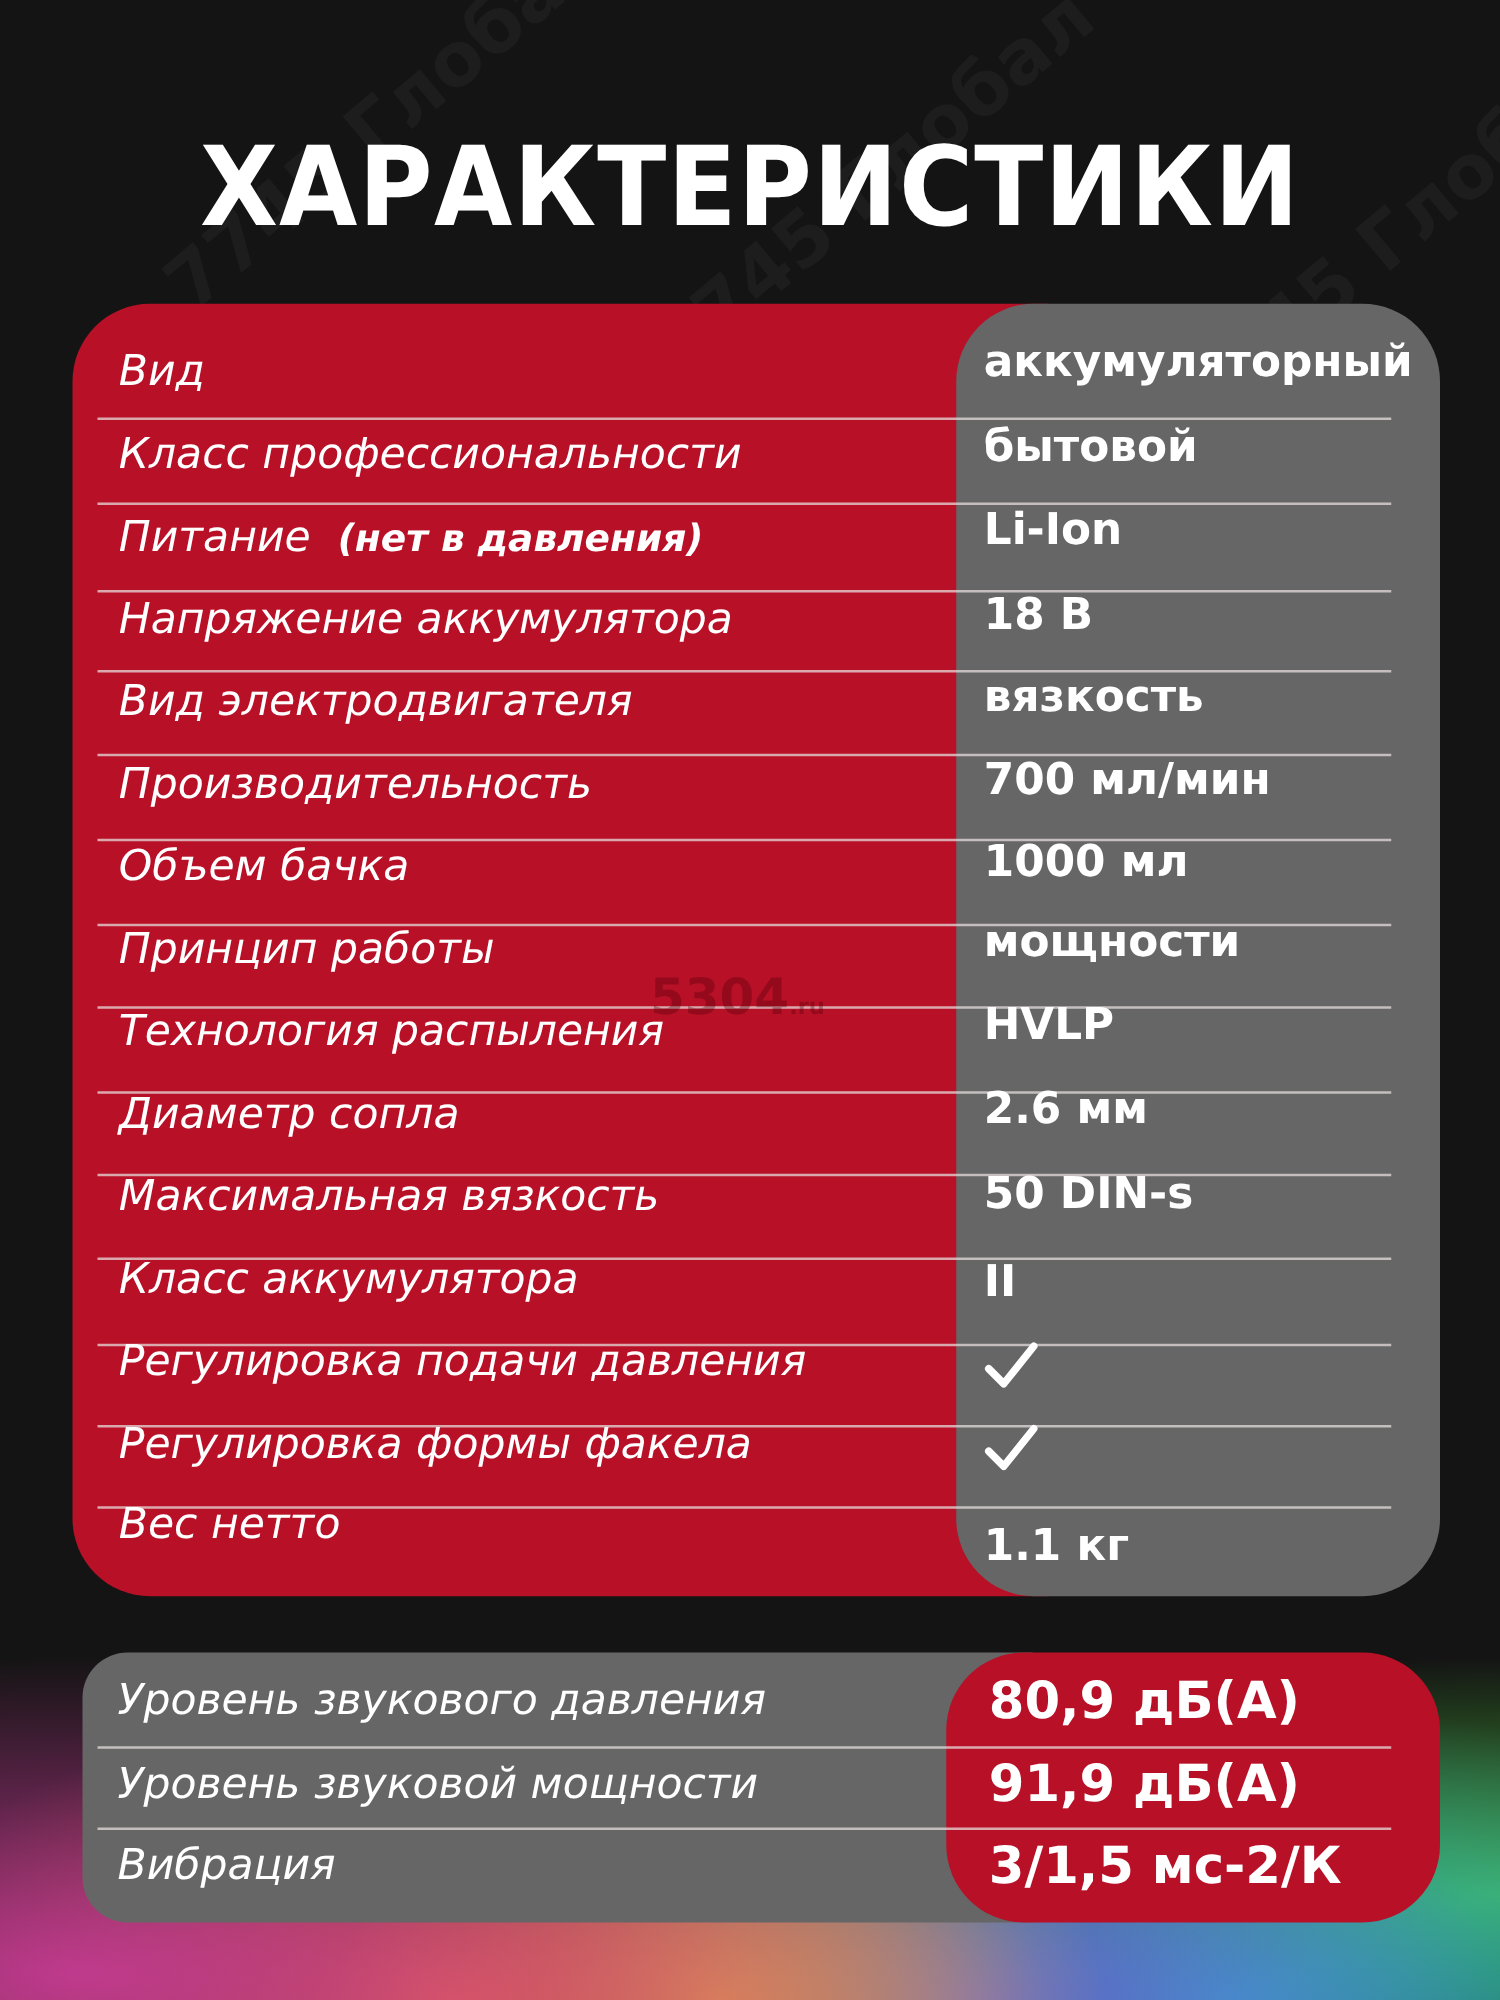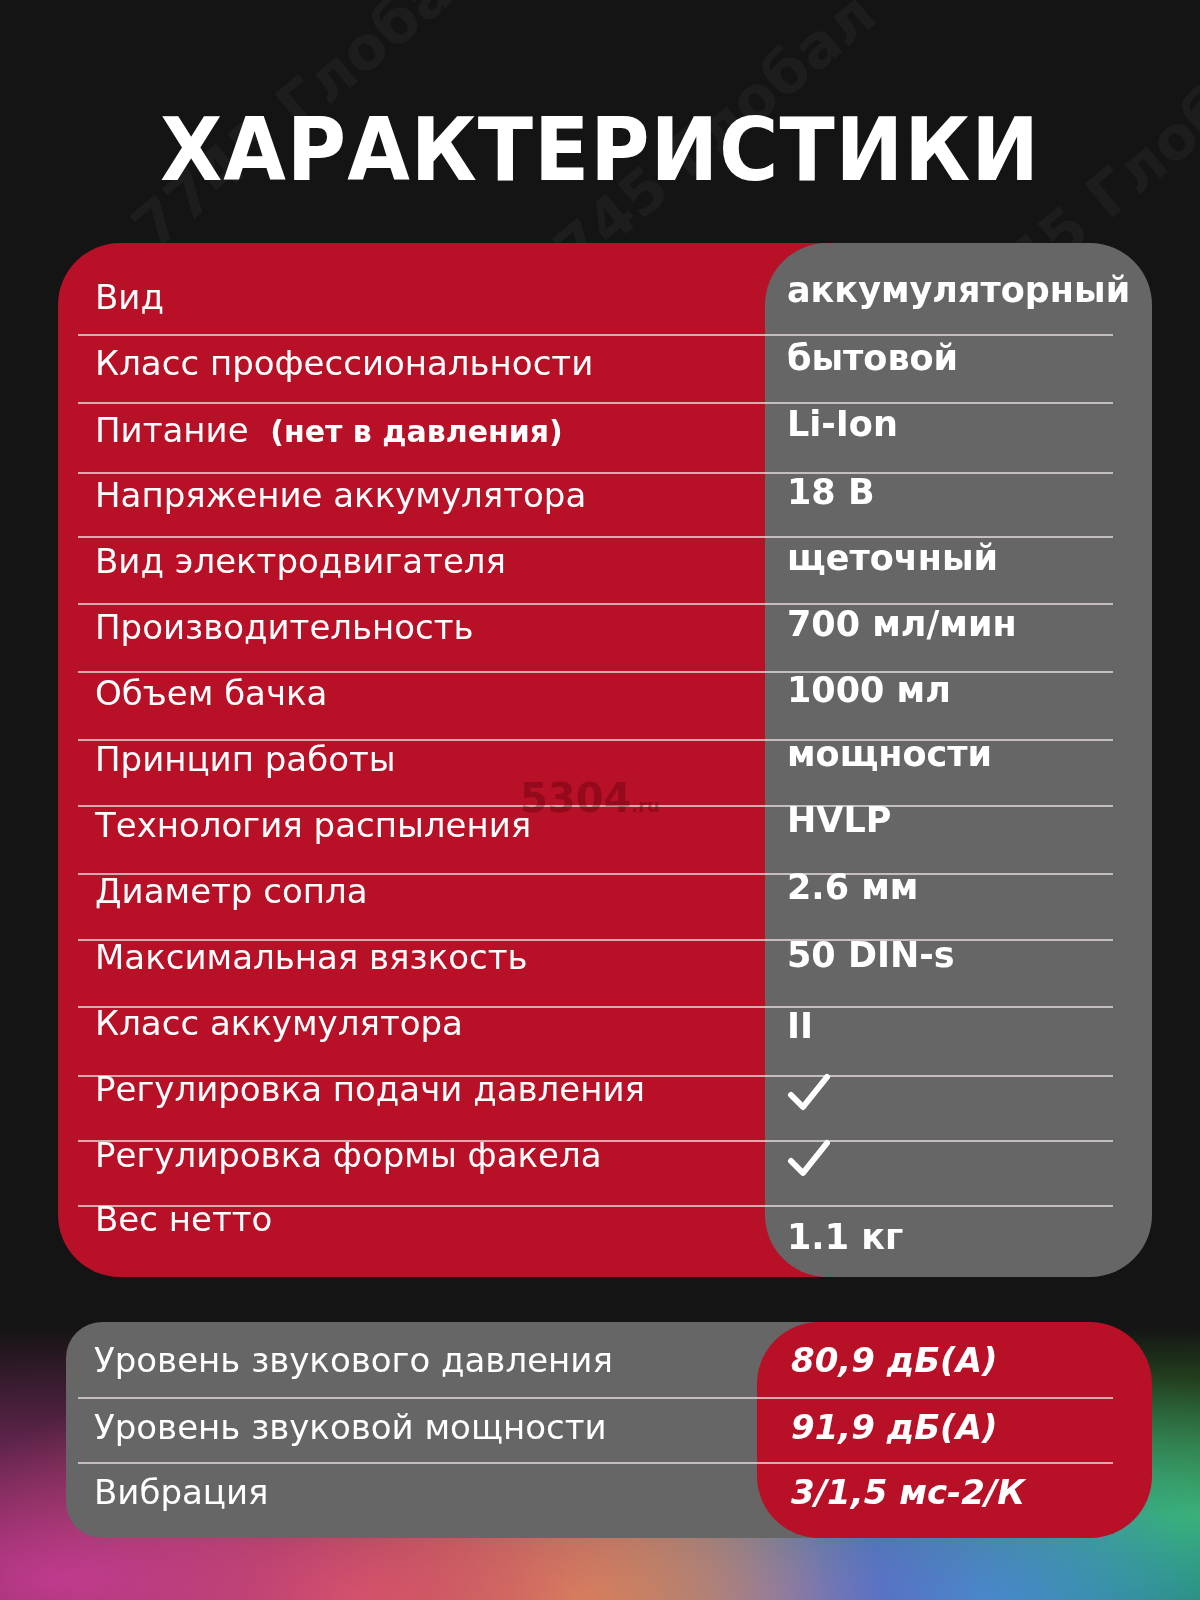--- a/index.html
+++ b/index.html
@@ -41,21 +41,21 @@
     position:absolute; left:0; top:0; width:780px; height:100%;
     background:#b81027; border-radius:62px 0 0 62px;
   }
   .card-main .gray-bg {
     position:absolute; left:707px; top:0; width:387px; height:100%;
     background:#666666; border-radius:62px;
   }
   .rows { position:absolute; left:0; top:0; width:100%; }
   .row { position:absolute; left:0; width:100%; }
   .row .label {
-    position:absolute; left:37px; font-size:34px; line-height:44px; white-space:nowrap;
+    position:absolute; left:37px; font-size:34px; line-height:44px; white-space:nowrap;font-style:italic;
   }
   .row .label b { font-size:30px; }
   .row .value {
     position:absolute; left:729px; font-size:35px; font-weight:bold; line-height:44px; white-space:nowrap;
   }
   .divider {
     position:absolute; left:20px; width:1035px; height:2px; background:rgba(230,220,220,0.75);
   }
   .check { display:inline-block; width:44px; height:44px; }
 
@@ -63,21 +63,21 @@
   .card-noise { position:absolute; left:66px; top:1322px; width:984px; height:216px; }
   .card-noise .gray-bg {
     position:absolute; left:0; top:0; width:760px; height:100%;
     background:#666666; border-radius:36px 0 0 36px;
   }
   .card-noise .red-bg {
     position:absolute; left:691px; top:0; width:395px; height:100%;
     background:#b81027; border-radius:62px;
   }
   .card-noise .row .label { left:28px; font-size:34px; }
-  .card-noise .row .value { left:725px; font-size:34px;font-style:italic; }
+  .card-noise .row .value { left:725px; font-size:41px; }
   .card-noise .divider { left:12px; width:1035px; }
 </style>
 </head>
 <body>
 
 <div class="bg-splash"></div>
 
 <div class="watermark" style="left:90px;top:60px;">7745 Глобал</div>
 <div class="watermark" style="left:480px;top:110px;">7745 Глобал</div>
 <div class="watermark" style="left:900px;top:150px;">7745 Глобал</div>
@@ -107,21 +107,21 @@
     <div class="divider" style="top:229px"></div>
 
     <div class="row" style="top:230px">
       <span class="label">Напряжение аккумулятора</span>
       <span class="value" style="top:-3px">18 В</span>
     </div>
     <div class="divider" style="top:293px"></div>
 
     <div class="row" style="top:296px">
       <span class="label">Вид электродвигателя</span>
-      <span class="value" style="top:-3px">щеточный</span>
+      <span class="value" style="top:-3px">вязкость</span>
     </div>
     <div class="divider" style="top:360px"></div>
 
     <div class="row" style="top:362px">
       <span class="label">Производительность</span>
       <span class="value" style="top:-3px">700 мл/мин</span>
     </div>
     <div class="divider" style="top:428px"></div>
 
     <div class="row" style="top:428px">

